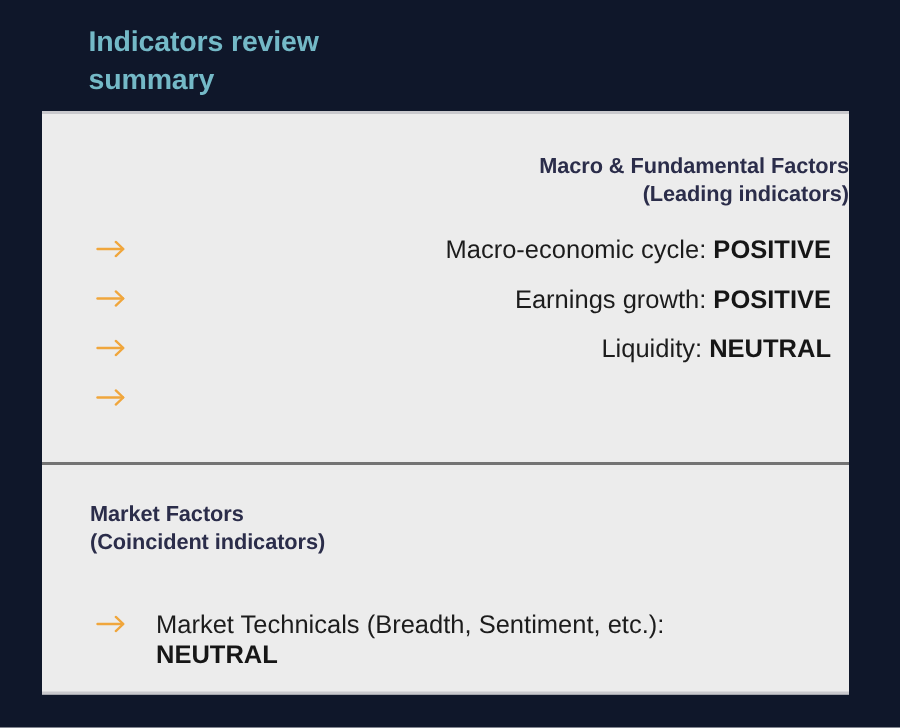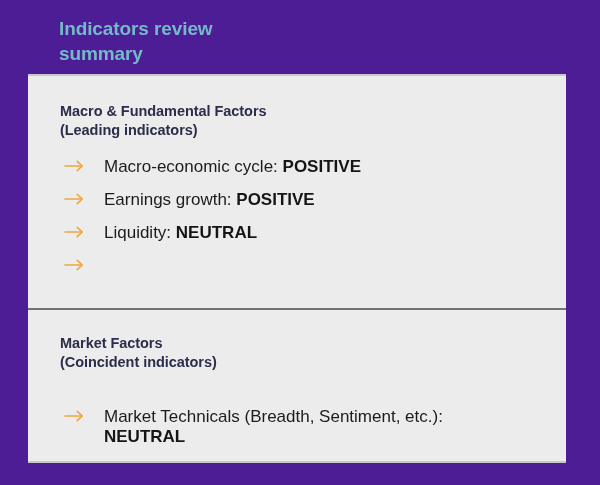--- a/index.html
+++ b/index.html
@@ -11,21 +11,21 @@
     height: 485px;
     background: #ffffff;
     font-family: "Liberation Sans", sans-serif;
     -webkit-font-smoothing: antialiased;
   }
 
   #slide {
     position: relative;
     width: 600px;
     height: 485px;
-    background: #4c1d95;
+    background: #0f172a;
     box-sizing: border-box;
   }
 
   
   #title {
     position: absolute;
     left: 59px;
     top: 16px;
     width: 300px;
     font-size: 19px;
@@ -51,20 +51,21 @@
     box-sizing: border-box;
   }
 
   .section {
     position: relative;
     box-sizing: border-box;
   }
   .section.first {
     padding: 26px 0 0 0;
     height: 232px;
+    text-align: right;
   }
   .section.second {
     padding: 24px 0 0 0;
     border-top: 2px solid #737373;
   }
 
   .sec-heading {
     margin: 0 0 0 32px;
     font-size: 14.5px;
     font-weight: bold;

